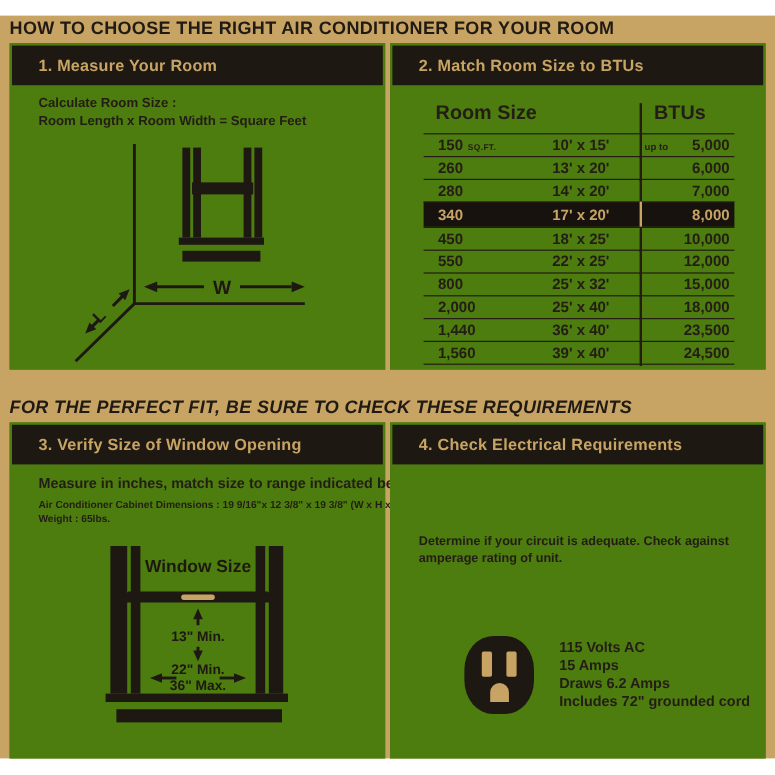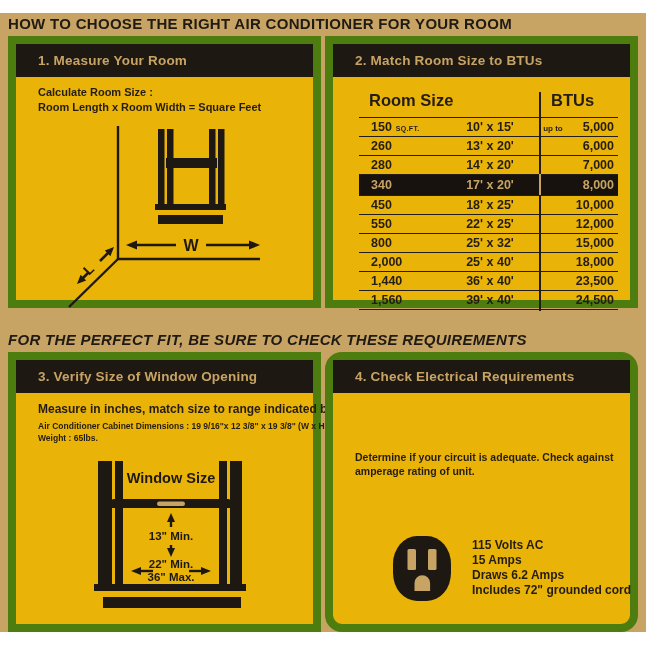--- a/index.html
+++ b/index.html
@@ -1,20 +1,20 @@
 <!DOCTYPE html>
 <html><head>
 <meta charset="utf-8">
 <style>
   html,body{margin:0;padding:0;background:#fff;}
   .stage{position:relative;width:646px;height:646px;background:#ffffff;overflow:hidden;
          font-family:"Liberation Sans",sans-serif;color:#241d15;}
   .poster{position:absolute;left:0;top:13px;width:646px;height:619px;background:#c8a464;}
   .sec-title{position:absolute;left:8px;font-size:15px;font-weight:bold;color:#1f1a13;letter-spacing:.3px;white-space:nowrap;}
-  .panel{position:absolute;width:313px;background:#eab308;border:8px solid #4d7c0f;box-sizing:border-box;}
+  .panel{position:absolute;width:313px;background:#4d7c0f;border:2px solid #4d7c0f;box-sizing:border-box;}
   .panel-header{height:33px;background:#1e1812;color:#c8a464;display:flex;align-items:center;
                 padding-left:22px;font-size:13.5px;font-weight:bold;letter-spacing:.2px;}
   .panel-body{position:relative;width:100%;}
   .txt{position:absolute;white-space:nowrap;}
   .b{font-weight:bold;}
   svg text{font-family:"Liberation Sans",sans-serif;fill:#1e1812;}
   
   .btu-table{position:absolute;left:26px;top:13px;width:259px;}
   .t-head{position:relative;height:27px;}
   .t-head .rs{position:absolute;left:10px;top:1px;font-size:16.5px;font-weight:bold;}
@@ -195,21 +195,21 @@
             <line x1="124" y1="178" x2="137" y2="178" stroke="#1e1812" stroke-width="2.4"></line>
             <polygon points="195,178 185,174 185,182" fill="#1e1812"></polygon>
             <line x1="173" y1="178" x2="186" y2="178" stroke="#1e1812" stroke-width="2.4"></line>
             <text x="155" y="175" font-size="11.5" font-weight="bold" text-anchor="middle">22" Min.</text>
             <text x="155" y="188" font-size="11.5" font-weight="bold" text-anchor="middle">36" Max.</text>
           </g>
         </svg>
       </div>
     </div>
 
-    <div class="panel" style="left:325px;top:339px;height:280px;border-radius:17px;">
+    <div class="panel" style="left:325px;top:339px;height:280px;">
       <div class="panel-header">
         <span>4. Check Electrical Requirements</span>
       </div>
       <div class="panel-body" style="height:309px;margin-top:48px;">
         <div class="txt b" style="left:22px;top:9px;font-size:10.5px;line-height:14px;">
           <div>Determine if your circuit is adequate. Check against</div>
           <div>amperage rating of unit.</div>
         </div>
         <svg style="position:absolute;left:58px;top:93px;" width="64" height="70" viewBox="0 0 64 70">
           <rect x="2" y="2" width="58" height="65" rx="24" ry="28" fill="#1e1812"></rect>

